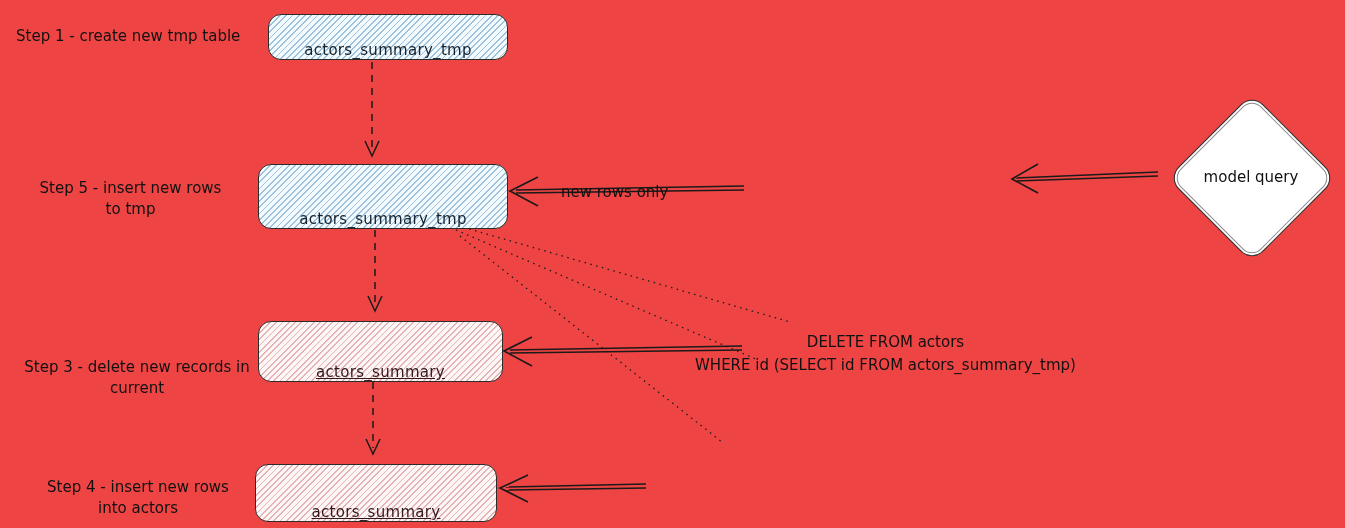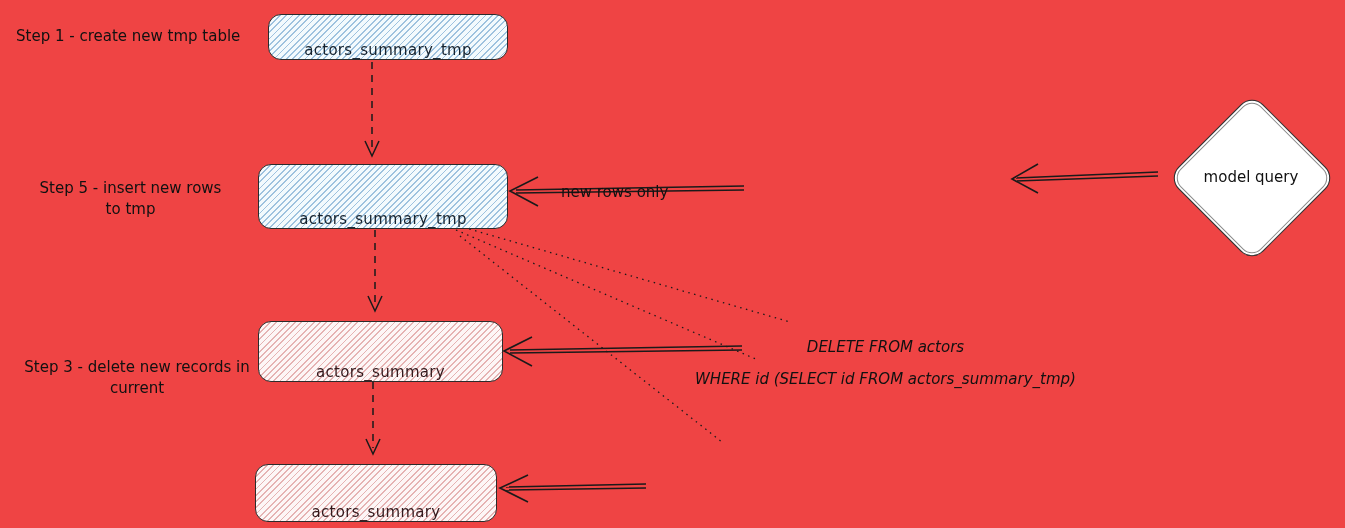--- a/index.html
+++ b/index.html
@@ -36,31 +36,32 @@
   .node.blue {
     background:
       repeating-linear-gradient(135deg, rgba(255,255,255,0) 0px, rgba(255,255,255,0) 3.2px, rgba(88,148,197,0.55) 3.2px, rgba(88,148,197,0.55) 4.4px),
       #f3fafd;
   }
   .node.red {
     background:
       repeating-linear-gradient(135deg, rgba(255,255,255,0) 0px, rgba(255,255,255,0) 3.2px, rgba(206,112,112,0.5) 3.2px, rgba(206,112,112,0.5) 4.4px),
       #fdf6f6;
     color: #33191c;
+    text-decoration: underline;
   }
   .t {
     position: absolute;
     z-index: 3;
     font-size: 15px;
     line-height: 21px;
     color: #111;
     white-space: pre-line;
   }
   .center { text-align: center; }
-  .sql { line-height: 32px; font-style: italic; }
+  .sql { line-height: 23px; }
   .diamond {
     position: absolute;
     left: 1192px;
     top: 118px;
     width: 118px;
     height: 118px;
     border: 1.6px solid #2b2b2b;
     border-radius: 16px;
     transform: rotate(45deg);
     background: #ffffff;
@@ -143,20 +144,22 @@
   <div class="t" style="left:552px; top:182px; width:140px;margin-left:9px;">new rows only</div>
 
   <div class="t center" style="left:22px; top:328px; width:230px;margin-top:29px;">Step 3 - delete new records in
 current</div>
   <div class="node red" style="left:258px; top:321px; width:243px; height:59px;">
     <span>actors_summary</span>
   </div>
   <div class="t center sql" style="left:668px; top:331px; width:435px;">DELETE FROM actors
 WHERE id (SELECT id FROM actors_summary_tmp)</div>
 
+  <div class="t center" style="left:38px; top:477px; width:200px;">Step 4 - insert new rows
+into actors</div>
   <div class="node red" style="left:255px; top:464px; width:240px; height:56px;">
     <span>actors_summary</span>
   </div>
 
   <div class="diamond"></div>
   <div class="diamond-label">model query</div>
 
 </div>
 
 </body></html>

